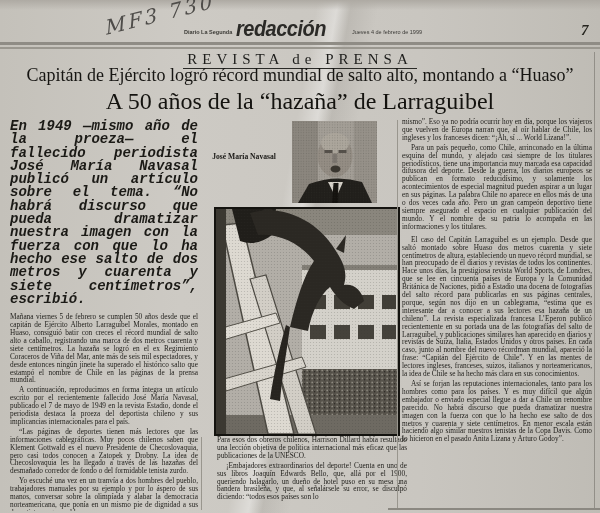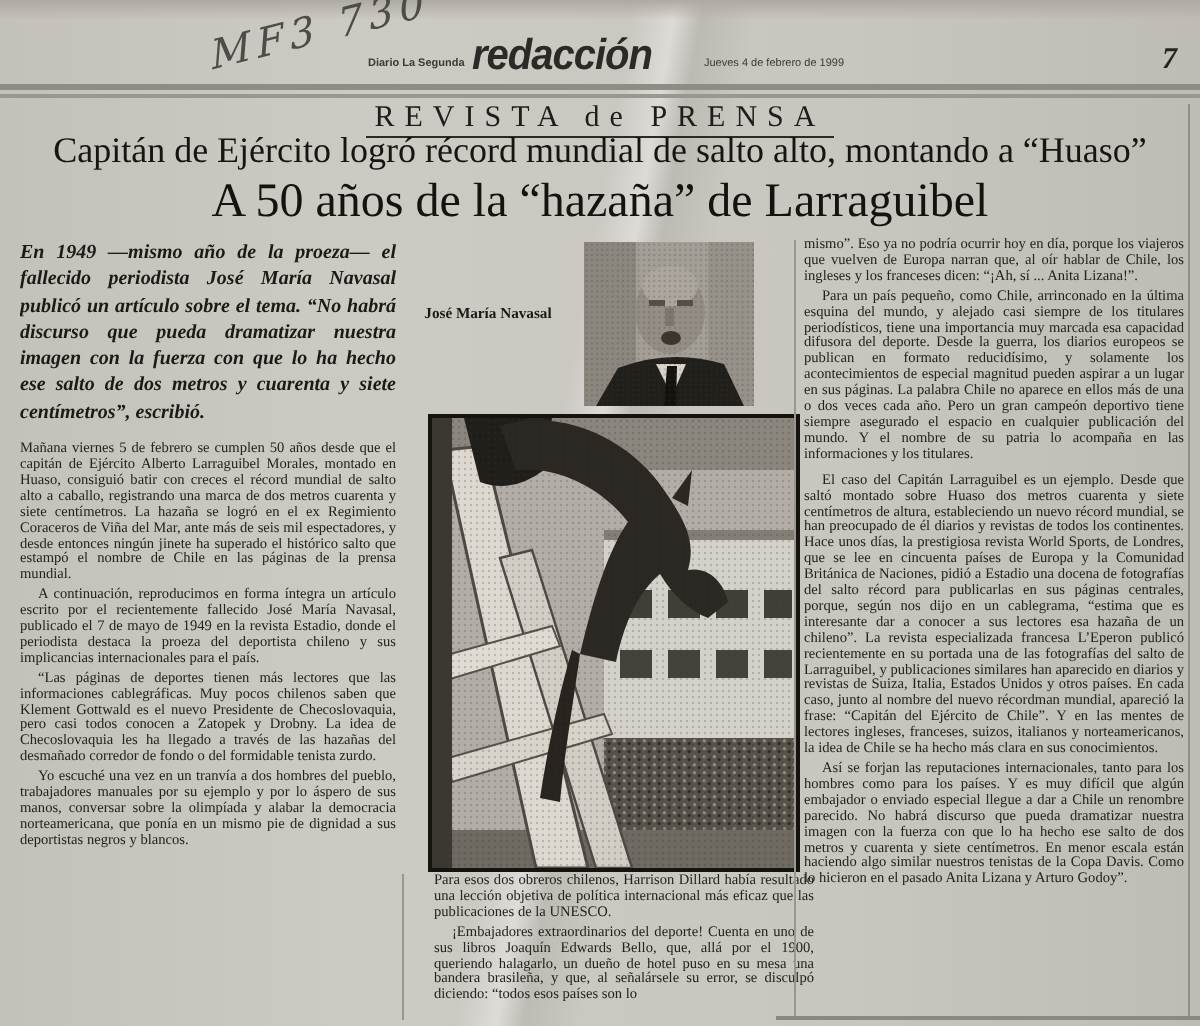--- a/index.html
+++ b/index.html
@@ -36,22 +36,22 @@
     font-size:18px;font-weight:normal;margin:0;color:#161512;}
   .subheadline{position:absolute;left:0;top:88px;width:600px;text-align:center;
     font-size:24px;font-weight:normal;margin:0;color:#14130f;}
   
   .col{position:absolute;top:118px;font-size:7.3px;line-height:7.9px;text-align:justify;
     color:#23221e;}
   .col p{margin:0 0 2px 0;text-indent:9px;}
   .col p.no-indent{text-indent:0;}
   .col-left{left:10px;width:188px;height:393px;overflow:hidden;}
   .col-left .intro{
-    font-size:10px;line-height:13.3px;font-weight:bold;font-style:italic;
-    text-indent:0;margin:2px 0 7px 0;color:#1b1a16;}
+    font-size:14px;line-height:13.3px;font-weight:bold;font-style:italic;
+    text-indent:0;margin:2px 0 7px 0;color:#1b1a16;font-family:Liberation Mono, monospace;}
   .col-mid{left:205px;width:190px;height:393px;}
   .col-mid .mid-text{position:absolute;left:0;top:318px;width:190px;margin-left:12px;}
   .col-right{left:402px;width:190px;height:395px;overflow:hidden;}
   .col-right .gap-before{margin-top:5px;}
   
   .portrait{position:absolute;left:87px;top:3px;width:85px;height:82px;display:block;}
   .portrait-caption{position:absolute;left:-2px;top:34px;width:82px;text-align:center;
     font-weight:bold;font-size:7.6px;line-height:9px;color:#1a1916;}
   .bigphoto{position:absolute;left:9px;top:89px;width:182px;height:225px;display:block;
     border:2.5px solid #14130f;background:#b4b0a9;}
@@ -154,21 +154,21 @@
       <rect width="182" height="225" fill="url(#ht2)"></rect>
     </svg>
 
     <div class="mid-text">
       <p class="no-indent">Para esos dos obreros chilenos, Harrison Dillard había resultado una lección objetiva de política internacional más eficaz que las publicaciones de la UNESCO.</p>
       <p>¡Embajadores extraordinarios del deporte! Cuenta en uno de sus libros Joaquín Edwards Bello, que, allá por el 1900, queriendo halagarlo, un dueño de hotel puso en su mesa una bandera brasileña, y que, al señalársele su error, se disculpó diciendo: “todos esos países son lo</p>
     </div>
   </div>
 
   <div class="col col-right">
-    <p class="no-indent">mismo”. Eso ya no podría ocurrir hoy en día, porque los viajeros que vuelven de Europa narran que, al oír hablar de Chile, los ingleses y los franceses dicen: “¡Ah, sí ... Anita Lizana!”.</p>
+    <p class="no-indent">mismo”. Eso ya no podría ocurrir hoy en día, porque los viajeros que vuelven de Europa narran que, al oír hablar de Chile, los ingleses y los franceses dicen: “¡Ah, sí ... World Lizana!”.</p>
     <p>Para un país pequeño, como Chile, arrinconado en la última esquina del mundo, y alejado casi siempre de los titulares periodísticos, tiene una importancia muy marcada esa capacidad difusora del deporte. Desde la guerra, los diarios europeos se publican en formato reducidísimo, y solamente los acontecimientos de especial magnitud pueden aspirar a un lugar en sus páginas. La palabra Chile no aparece en ellos más de una o dos veces cada año. Pero un gran campeón deportivo tiene siempre asegurado el espacio en cualquier publicación del mundo. Y el nombre de su patria lo acompaña en las informaciones y los titulares.</p>
     <p class="gap-before">El caso del Capitán Larraguibel es un ejemplo. Desde que saltó montado sobre Huaso dos metros cuarenta y siete centímetros de altura, estableciendo un nuevo récord mundial, se han preocupado de él diarios y revistas de todos los continentes. Hace unos días, la prestigiosa revista World Sports, de Londres, que se lee en cincuenta países de Europa y la Comunidad Británica de Naciones, pidió a Estadio una docena de fotografías del salto récord para publicarlas en sus páginas centrales, porque, según nos dijo en un cablegrama, “estima que es interesante dar a conocer a sus lectores esa hazaña de un chileno”. La revista especializada francesa L’Eperon publicó recientemente en su portada una de las fotografías del salto de Larraguibel, y publicaciones similares han aparecido en diarios y revistas de Suiza, Italia, Estados Unidos y otros países. En cada caso, junto al nombre del nuevo récordman mundial, apareció la frase: “Capitán del Ejército de Chile”. Y en las mentes de lectores ingleses, franceses, suizos, italianos y norteamericanos, la idea de Chile se ha hecho más clara en sus conocimientos.</p>
     <p>Así se forjan las reputaciones internacionales, tanto para los hombres como para los países. Y es muy difícil que algún embajador o enviado especial llegue a dar a Chile un renombre parecido. No habrá discurso que pueda dramatizar nuestra imagen con la fuerza con que lo ha hecho ese salto de dos metros y cuarenta y siete centímetros. En menor escala están haciendo algo similar nuestros tenistas de la Copa Davis. Como lo hicieron en el pasado Anita Lizana y Arturo Godoy”.</p>
   </div>
 
   <div class="vrule-mid"></div>
   <div class="vrule-left"></div>
   <div class="vrule-edge"></div>
   <div class="hrule-br"></div>
 

